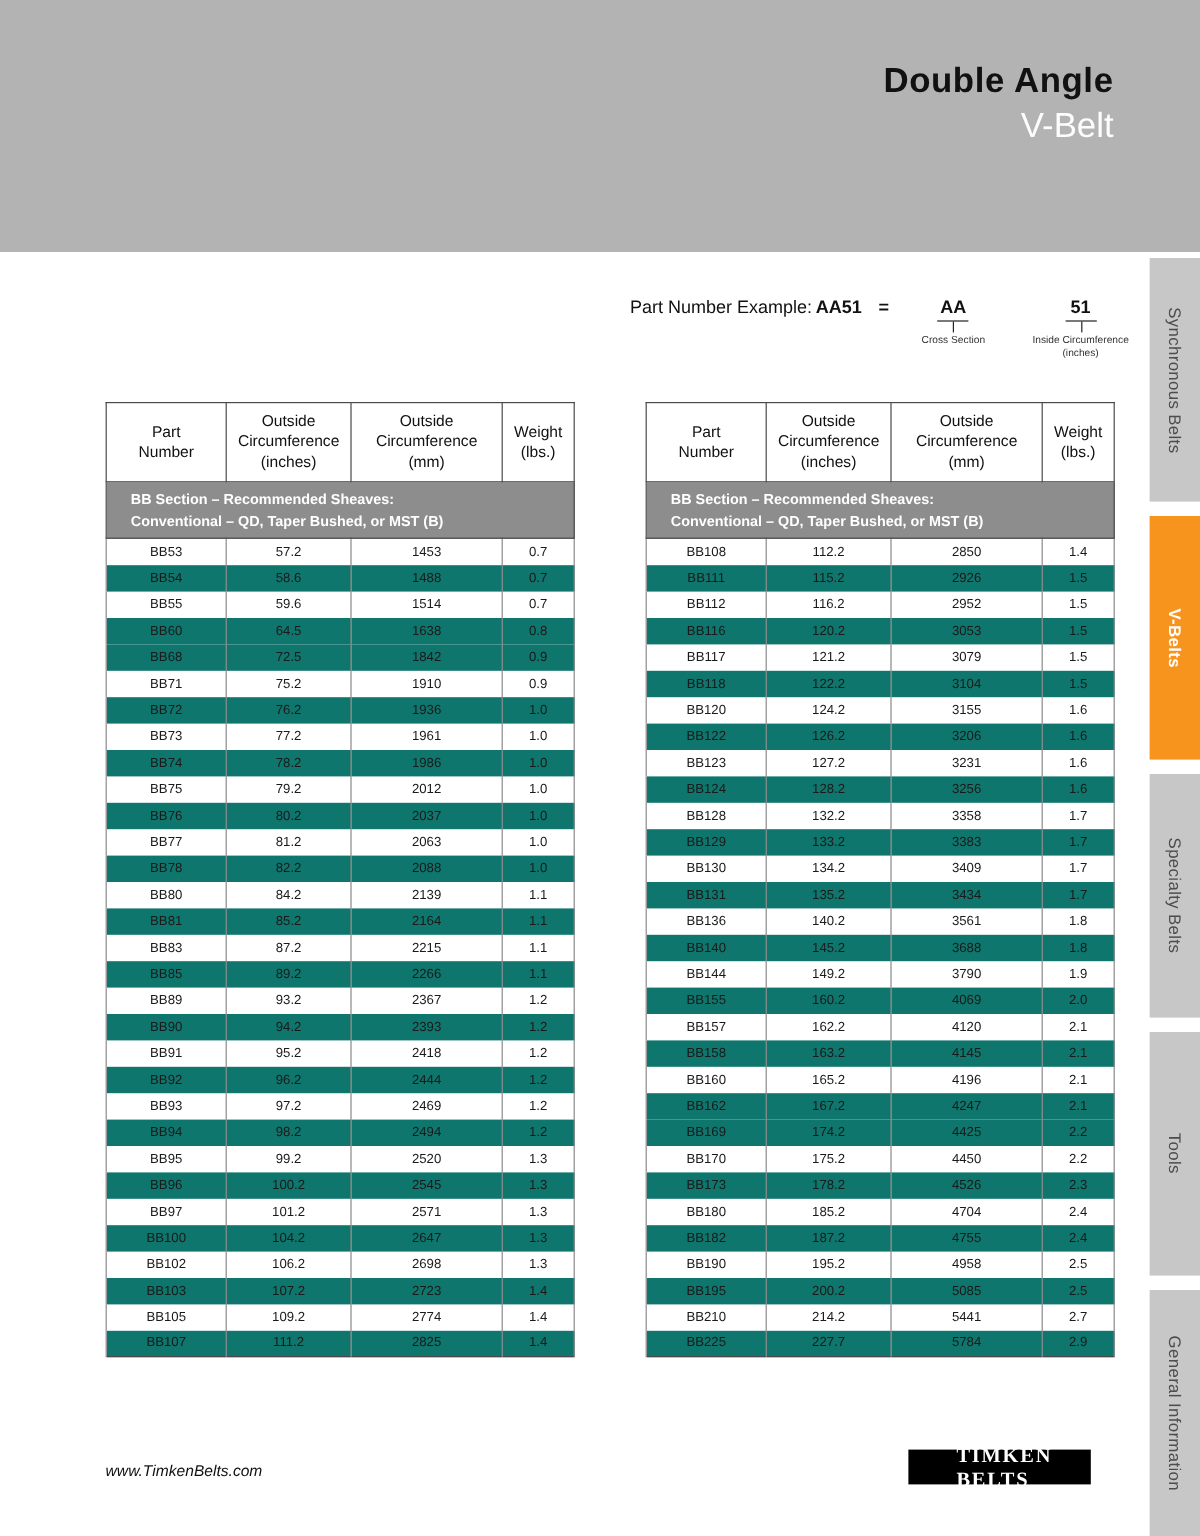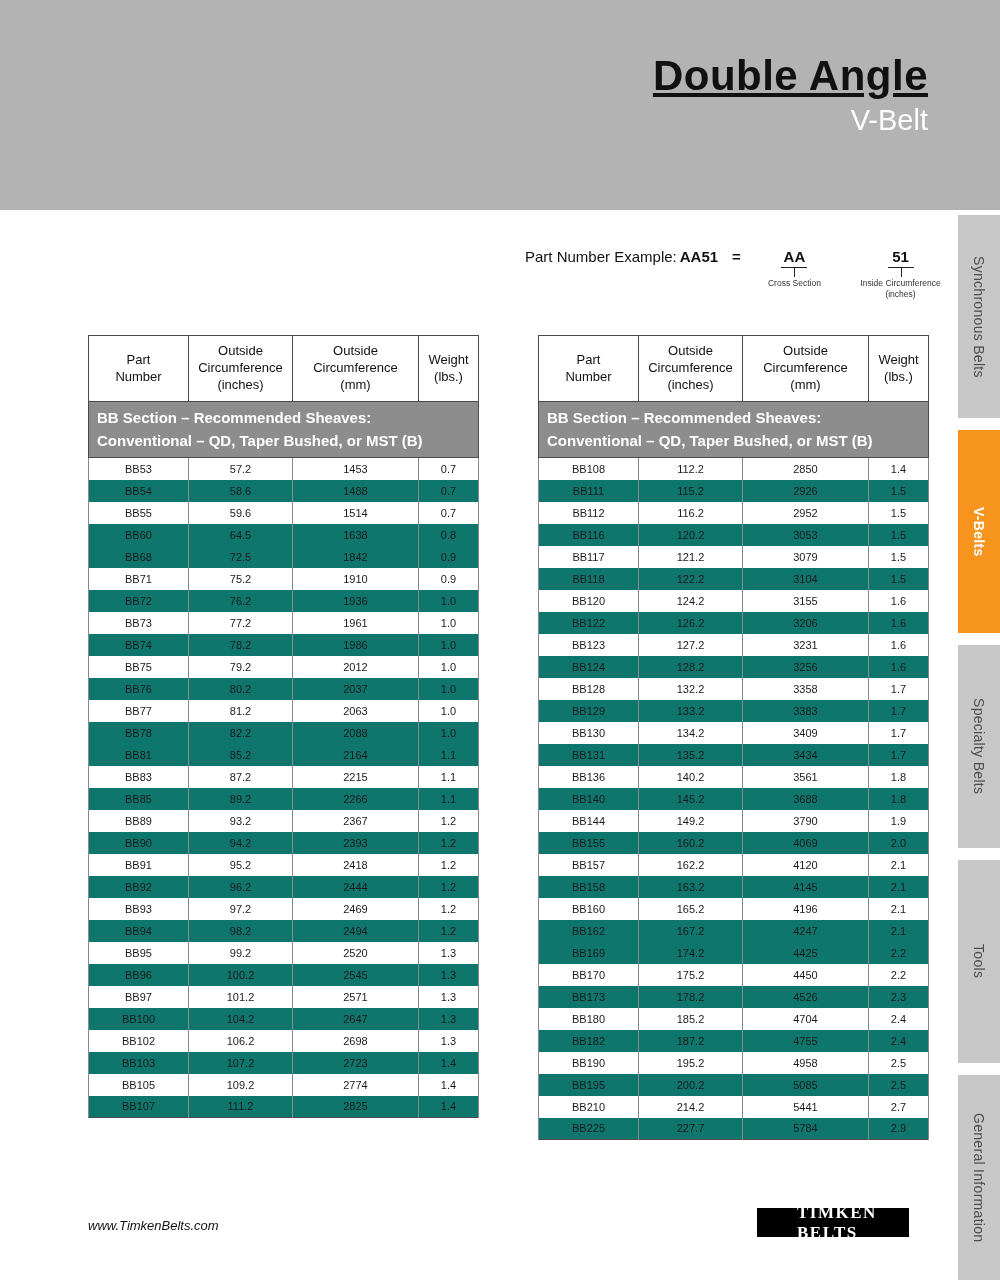--- a/index.html
+++ b/index.html
@@ -8,21 +8,21 @@
     position: relative; width: 1000px; height: 1280px;
     background: #fff; overflow: hidden;
   }
 
   
   .banner {
     position: absolute; left: 0; top: 0; width: 1000px; height: 210px;
     background: #b3b3b3;
   }
   .title-block { position: absolute; top: 52px; right: 72px; text-align: right; }
-  .page-title { font-size: 42px; font-weight: 700; color: #111; letter-spacing: 0.5px; text-decoration: underline; }
+  .page-title { font-size: 29px; font-weight: 700; color: #111; letter-spacing: 0.5px; }
   .page-subtitle { font-size: 29px; font-weight: 400; color: #fdfdfd; margin-top: 4px; }
 
   
   .side-tabs {
     position: absolute; right: 0; top: 215px; width: 42px; height: 1065px;
     display: flex; flex-direction: column; gap: 12px;
   }
   .side-tab {
     flex: 0 0 203px; background: #c7c7c7; color: #4d4d4d;
     writing-mode: vertical-rl; text-align: center;
@@ -58,21 +58,21 @@
   .spec-table.left  { left: 88px; }
   .spec-table.right { left: 538px; }
   .spec-table th.col-h {
     border: 1px solid #4a4a4a; font-weight: 400; font-size: 13px;
     height: 66px; vertical-align: middle; text-align: center;
     white-space: pre-line; line-height: 1.3; padding: 2px;
     color: #111; background: #fff;
   }
   .spec-table th.banner-cell {
     background: #8d8d8d; color: #fff; font-weight: 700; text-align: left;
-    font-size: 15px; padding: 5px 8px; line-height: 1.5;
+    font-size: 12px; padding: 5px 20px; line-height: 1.5;
     border: 1px solid #4a4a4a;
   }
   .spec-table td {
     font-size: 11px; height: 22px; text-align: center; color: #1a1a1a;
     border-left: 1px solid #8a8a8a; border-right: 1px solid #8a8a8a;
     padding: 0 2px;
   }
   .spec-table tbody tr.alt { background: #0f766e; }
 
   
@@ -227,20 +227,26 @@
           <td>81.2</td>
           <td>2063</td>
           <td>1.0</td>
         </tr>
         <tr class="alt">
           <td>BB78</td>
           <td>82.2</td>
           <td>2088</td>
           <td>1.0</td>
         </tr>
+        <tr>
+          <td>BB80</td>
+          <td>84.2</td>
+          <td>2139</td>
+          <td>1.1</td>
+        </tr>
         <tr class="alt">
           <td>BB81</td>
           <td>85.2</td>
           <td>2164</td>
           <td>1.1</td>
         </tr>
         <tr>
           <td>BB83</td>
           <td>87.2</td>
           <td>2215</td>

